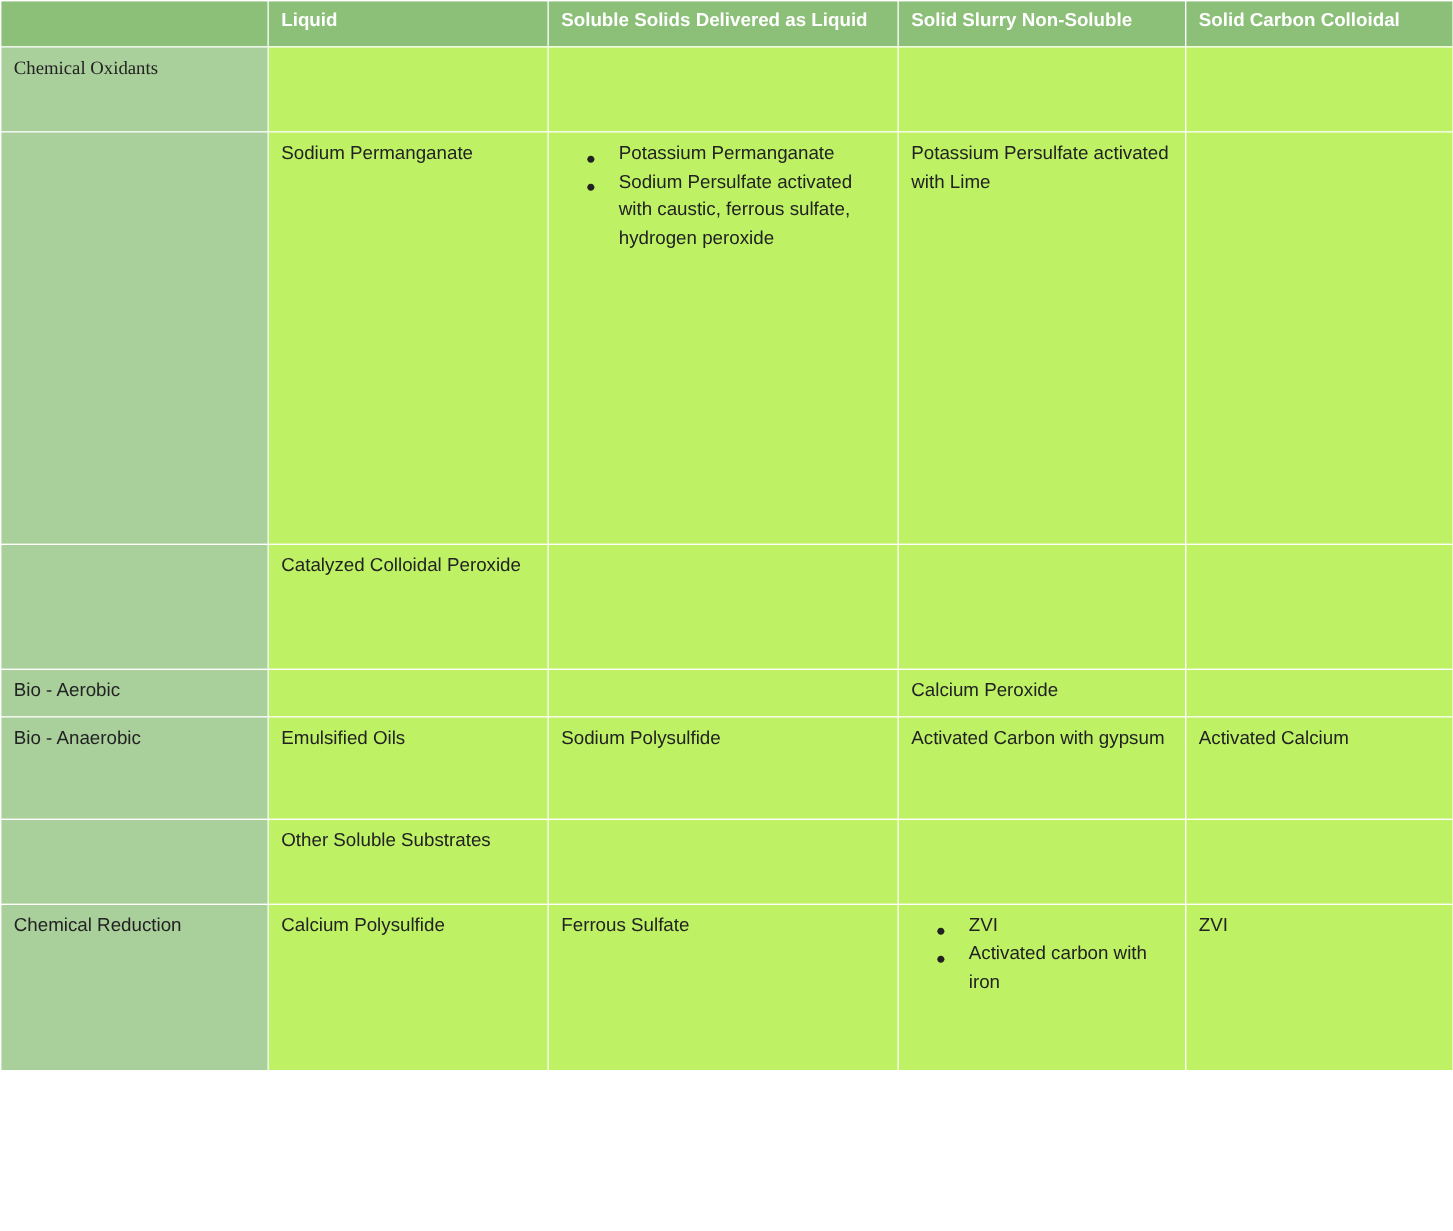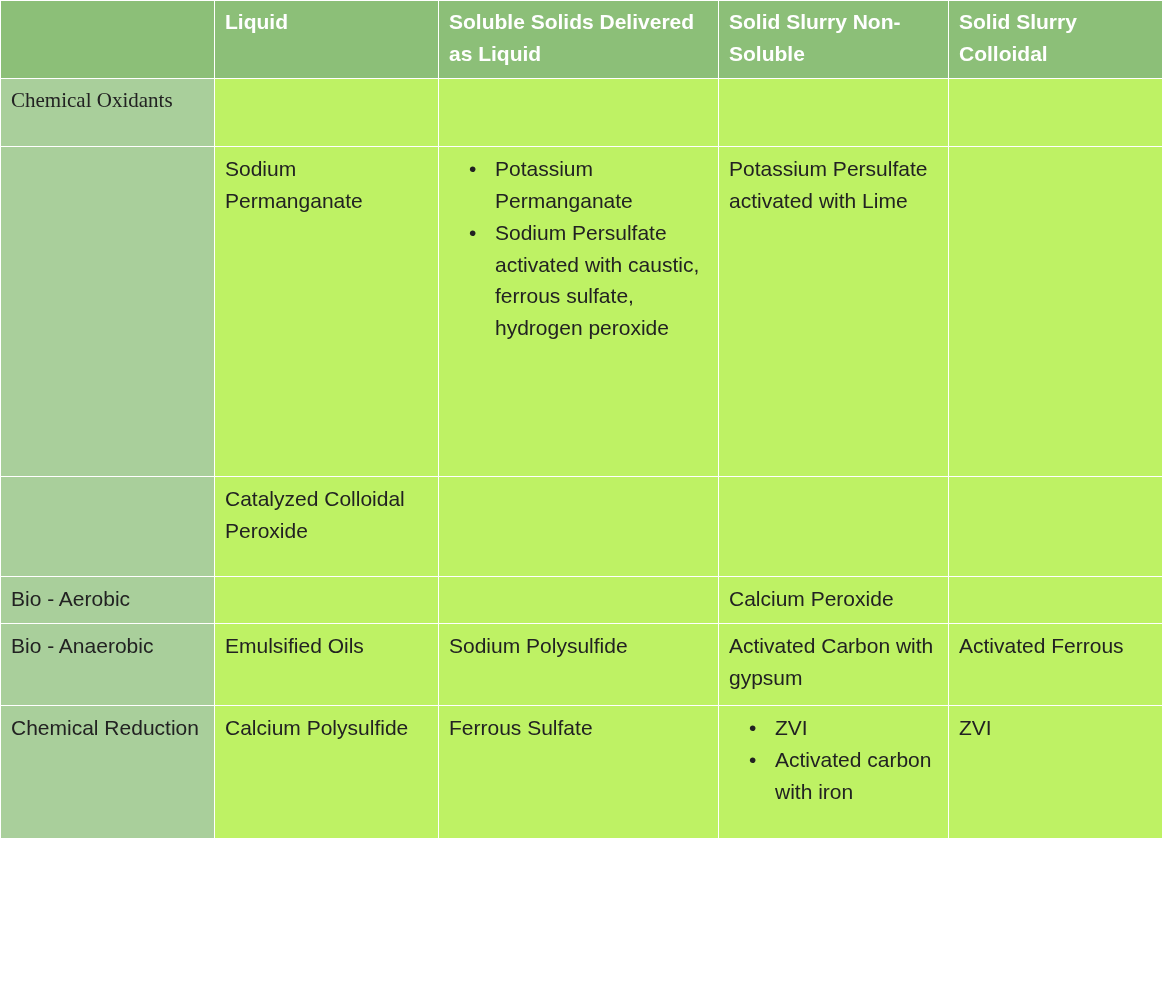--- a/index.html
+++ b/index.html
@@ -21,21 +21,21 @@
   table.matrix col.c0 { width: 214px; }
   table.matrix col.c1 { width: 224px; }
   table.matrix col.c2 { width: 280px; }
   table.matrix col.c3 { width: 230px; }
   table.matrix col.c4 { width: 214px; }
 
   table.matrix td, table.matrix th {
     border: 1px solid #ffffff;
     vertical-align: top;
     padding: 6px 8px 8px 10px;
-    font-size: 21px;
+    font-size: 15px;
     line-height: 1.52;
     color: #222222;
     font-weight: normal;
     text-align: left;
   }
   
   tr.header-row th {
     background: #8cbf78;
     color: #ffffff;
     font-weight: bold;
@@ -95,21 +95,21 @@
       <col class="c2">
       <col class="c3">
       <col class="c4">
   </colgroup>
   <thead>
     <tr class="header-row">
       <th class="corner"></th>
       <th>Liquid</th>
       <th>Soluble Solids Delivered as Liquid</th>
       <th>Solid  Slurry Non-Soluble</th>
-      <th>Solid  Slurry Colloidal</th>
+      <th>Solid  Carbon Colloidal</th>
     </tr>
   </thead>
   <tbody id="tbody">
       <tr style="height: 68px; font-family: Liberation Serif, serif;">
         <td class="rowlabel">Chemical Oxidants</td>
         <td class="data">
           <span class="plain"></span>
         </td>
         <td class="data">
           <span class="plain"></span>
@@ -174,21 +174,36 @@
         <td class="data">
           <span class="plain">Emulsified Oils</span>
         </td>
         <td class="data">
           <span class="plain">Sodium Polysulfide</span>
         </td>
         <td class="data">
           <span class="plain">Activated Carbon with gypsum</span>
         </td>
         <td class="data">
-          <span class="plain">Activated Ferrous</span>
+          <span class="plain">Activated Calcium</span>
+        </td>
+      </tr>
+      <tr style="height: 68px;">
+        <td class="rowlabel empty"></td>
+        <td class="data">
+          <span class="plain">Other Soluble Substrates</span>
+        </td>
+        <td class="data">
+          <span class="plain"></span>
+        </td>
+        <td class="data">
+          <span class="plain"></span>
+        </td>
+        <td class="data">
+          <span class="plain"></span>
         </td>
       </tr>
       <tr style="height: 133px;">
         <td class="rowlabel">Chemical Reduction</td>
         <td class="data">
           <span class="plain">Calcium Polysulfide</span>
         </td>
         <td class="data">
           <span class="plain">Ferrous Sulfate</span>
         </td>

